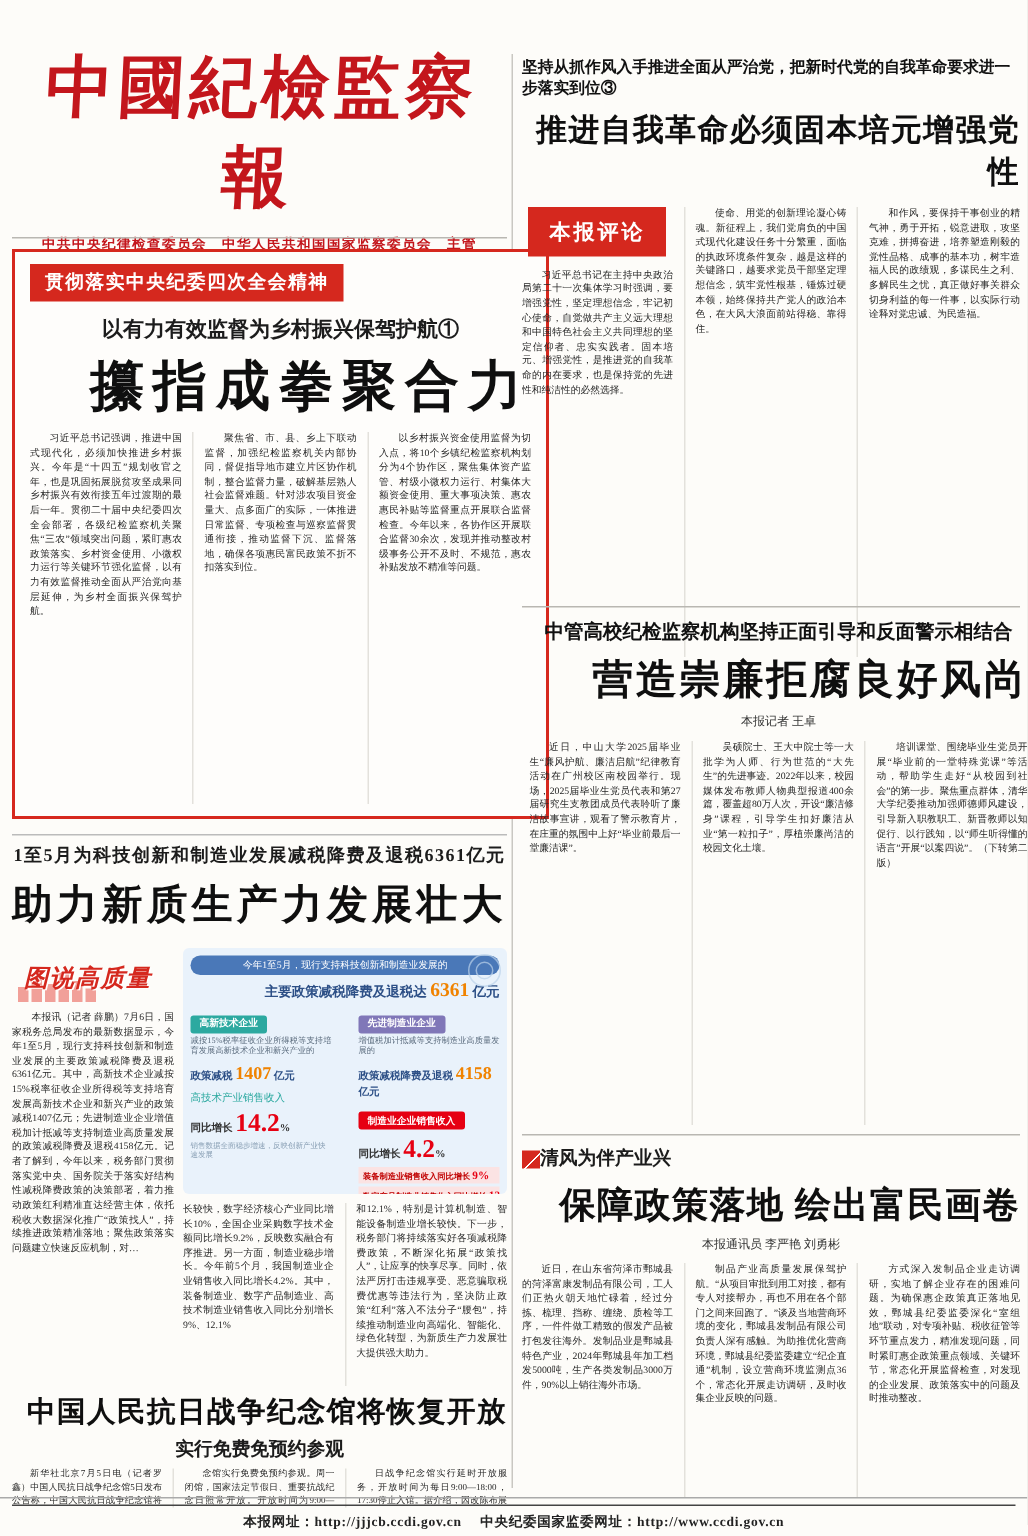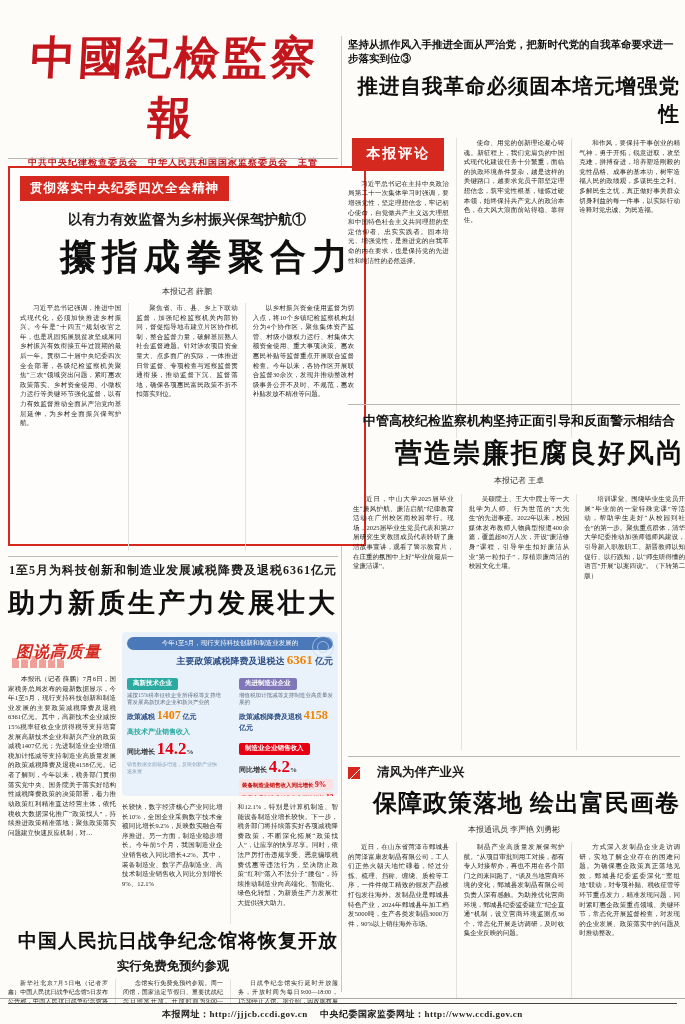--- a/index.html
+++ b/index.html
@@ -29,41 +29,41 @@
   .headline  { font-weight:bold; color:#0f0f0f; text-align:right; }
   .byline    { font-size:8px; color:#333; text-align:center; }
   .cols { display:flex; }
   .col {
     flex:1; overflow:hidden; text-align:justify; text-indent:2em;
     font-size:6.5px; line-height:1.48; color:#262626;
   }
   .col + .col { border-left:1px solid #e3e1dc; margin-left:7px; padding-left:7px; }
   .red-badge {
     display:inline-block; background:#d5281e; color:#fff; font-weight:bold;
-    font-family:Liberation Mono, monospace;
+    font-family:Liberation Sans, sans-serif;
   }
   .vdivider { width:1px; background:#c9c7c2; }
   .hdivider { height:1px; background:#b9b7b2; }
 
   
   #main-box { border:2px solid #d6281e; background:#fefdfb; padding:8px 10px; }
   #main-box .badge { font-size:12.5px; padding:4px 10px; letter-spacing:1px; }
   #main-box .sub { font-size:14px; font-weight:bold; text-align:center; margin-top:10px; }
   #main-box .head { font-size:36px; letter-spacing:6px; margin-top:4px;
     font-family:"Liberation Sans","DejaVu Sans",sans-serif; }
 
   
   #editorial .head { font-size:20.5px; letter-spacing:1px; }
   #editorial .badge { font-size:14px; padding:6px 14px; letter-spacing:2px; }
 
   
   #campus .head { font-size:27px; letter-spacing:2px; }
 
   
-  #industry .tag { display:flex; align-items:center; gap:17px; font-size:12.5px; font-weight:bold; }
+  #industry .tag { display:flex; align-items:center; gap:0; font-size:12.5px; font-weight:bold; }
   .tag-icon { width:12px; height:12px; background:linear-gradient(135deg,#d5281e 55%,#fff 55%,#fff 62%,#d5281e 62%); }
   #industry .head { font-size:24px; letter-spacing:1px; }
 
   
   #tax .kicker { font-size:12px; font-weight:bold; text-align:center; letter-spacing:1px; }
   #tax .head { font-size:27px; letter-spacing:3px; }
   .graphic-badge { position:relative; height:30px; }
   .graphic-badge .bars { position:absolute; left:4px; bottom:0; display:flex; align-items:flex-end; gap:2px; opacity:.55; }
   .graphic-badge .bars i { display:block; width:7px; background:#e8564c; }
   .graphic-badge .txt { position:absolute; left:8px; top:4px; font-size:16px; font-weight:bold; color:#d5281e;
@@ -78,21 +78,21 @@
   #infog .panels { display:flex; gap:18px; margin-top:3px; }
   #infog .panel { flex:1; min-width:0; }
   .chip { display:inline-block; color:#fff; font-size:6.5px; font-weight:bold; padding:1.5px 6px; border-radius:2px;
     font-family:"Liberation Sans","DejaVu Sans",sans-serif; }
   .chip-teal { background:#2ca9a0; }
   .chip-purple { background:#8077b8; }
   .chip-red { background:#e60012; }
   .desc { font-size:5.5px; color:#5a6b7d; line-height:1.35; margin-top:2px; text-align:justify; }
   .stat { font-size:7px; color:#2c4f86; font-weight:bold; margin-top:2px; }
   .stat .val { color:#f08300; font-size:12px; font-weight:bold; }
-  .subtitle-teal { color:#2ca9a0; font-size:7px; font-weight:bold; margin-top:4px; }
+  .subtitle-teal { color:#2ca9a0; font-size:7px; font-weight:normal; margin-top:4px; }
   .growth { font-size:7px; font-weight:bold; color:#333; margin-top:2px; }
   .growth .val { color:#e60012; font-size:17px; }
   .note { font-size:5px; color:#8aa0b5; margin-top:3px; line-height:1.3; }
   .item { background:#fbe3e3; color:#c00000; font-size:5.5px; font-weight:bold; padding:1px 3px; margin-top:2px;
     white-space:nowrap; overflow:hidden; }
   .item .val { font-size:7.5px; color:#e60012; }
   .decor-circles { position:absolute; right:4px; top:4px; width:22px; height:22px; border:1px solid #bcd3ea;
     border-radius:50%; opacity:.7; }
   .decor-circles:before { content:""; position:absolute; inset:4px; border:1px solid #bcd3ea; border-radius:50%; }
 
@@ -125,21 +125,20 @@
     <div class="pubcode" style="margin-top:3px;">国内统一连续出版物号：CN 11-0176　邮发代号：1-204</div>
   </div>
   <div class="abs hdivider" style="left:8px; top:158px; width:330px;"></div>
 
   <div class="abs vdivider" style="left:341px; top:36px; height:956px;"></div>
 
   <div id="main-box" class="abs" style="left:8px; top:166px; width:358px; height:380px;">
     <span class="red-badge badge">贯彻落实中央纪委四次全会精神</span>
     <div class="sub">以有力有效监督为乡村振兴保驾护航①</div>
     <div class="headline head">攥指成拳聚合力</div>
-    <div class="byline" style="margin-top:4px;">本报记者 薛鹏</div>
     <div class="cols" style="margin-top:6px; height:248px;">
       <div class="col">习近平总书记强调，推进中国式现代化，必须加快推进乡村振兴。今年是“十四五”规划收官之年，也是巩固拓展脱贫攻坚成果同乡村振兴有效衔接五年过渡期的最后一年。贯彻二十届中央纪委四次全会部署，各级纪检监察机关聚焦“三农”领域突出问题，紧盯惠农政策落实、乡村资金使用、小微权力运行等关键环节强化监督，以有力有效监督推动全面从严治党向基层延伸，为乡村全面振兴保驾护航。</div>
       <div class="col">聚焦省、市、县、乡上下联动监督，加强纪检监察机关内部协同，督促指导地市建立片区协作机制，整合监督力量，破解基层熟人社会监督难题。针对涉农项目资金量大、点多面广的实际，一体推进日常监督、专项检查与巡察监督贯通衔接，推动监督下沉、监督落地，确保各项惠民富民政策不折不扣落实到位。</div>
       <div class="col">以乡村振兴资金使用监督为切入点，将10个乡镇纪检监察机构划分为4个协作区，聚焦集体资产监管、村级小微权力运行、村集体大额资金使用、重大事项决策、惠农惠民补贴等监督重点开展联合监督检查。今年以来，各协作区开展联合监督30余次，发现并推动整改村级事务公开不及时、不规范，惠农补贴发放不精准等问题。</div>
     </div>
   </div>
 
   <div id="tax" class="abs" style="left:8px; top:556px; width:330px; height:368px;">
     <div class="rule" style="background:#bbb;"></div>
     <div class="kicker" style="margin-top:5px;">1至5月为科技创新和制造业发展减税降费及退税6361亿元</div>

